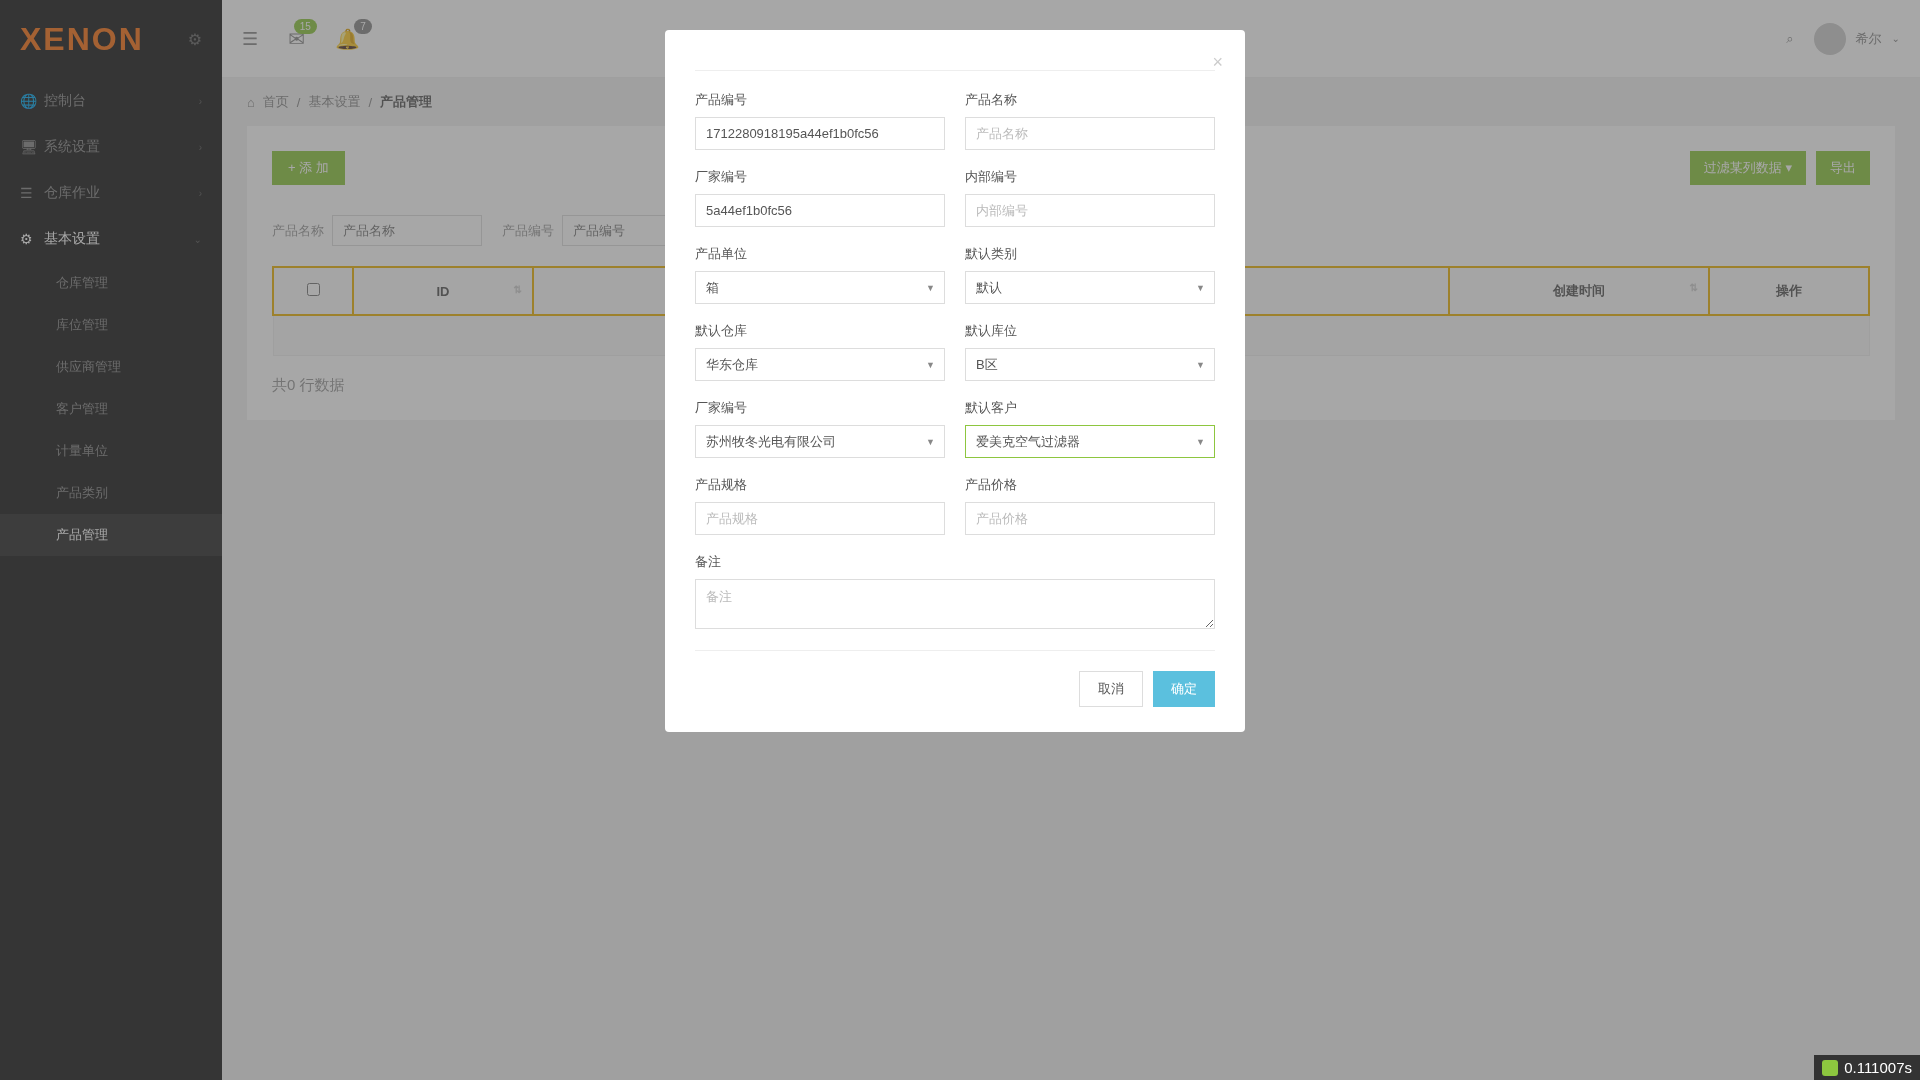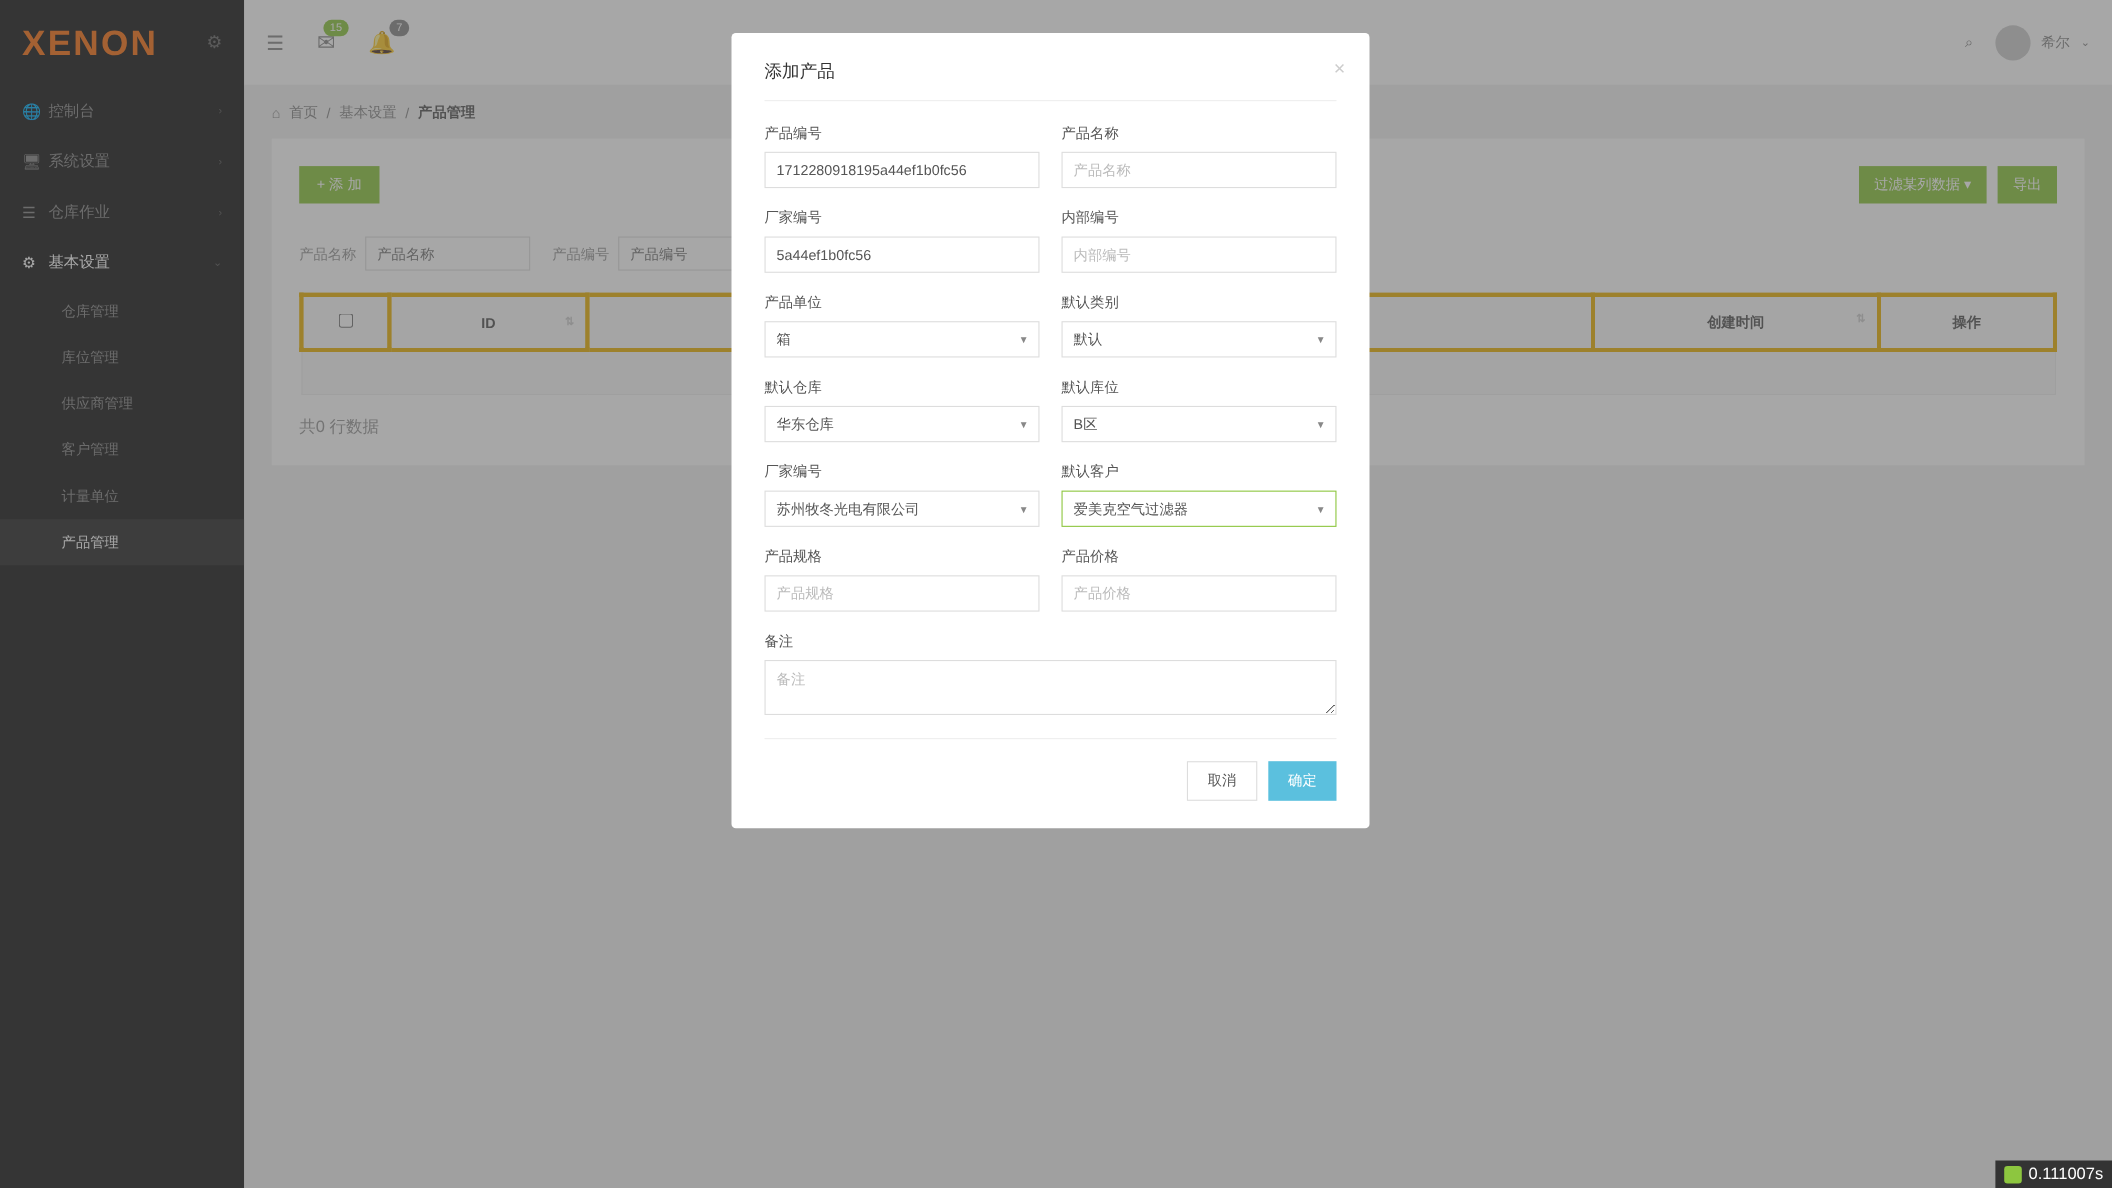--- a/index.html
+++ b/index.html
@@ -37,21 +37,21 @@
 .panel { background: #fff; margin: 0 25px 25px; padding: 25px; }
 .toolbar { display: flex; align-items: center; margin-bottom: 30px; }
 .btn-add { background: #8dc63f; color: #fff; border: none; padding: 8px 16px; cursor: pointer; font-size: 13px; }
 .toolbar-right { margin-left: auto; display: flex; gap: 10px; }
 .btn-green { background: #8dc63f; color: #fff; border: none; padding: 8px 14px; cursor: pointer; font-size: 13px; }
 .filters { display: flex; gap: 20px; margin-bottom: 20px; align-items: center; }
 .filter { display: flex; align-items: center; gap: 8px; }
 .filter label { color: #999; font-size: 13px; }
 .filter input { border: 1px solid #ddd; padding: 7px 10px; width: 150px; font-size: 13px; }
 .table { width: 100%; border-collapse: collapse; }
-.table th { background: #fafafa; border: 4px solid #eab308; padding: 14px; font-size: 13px; color: #555; font-weight: bold; text-align: center; position: relative; }
+.table th { background: #fafafa; border: 2px solid #eab308; padding: 14px; font-size: 13px; color: #555; font-weight: bold; text-align: center; position: relative; }
 .table td { border: 1px solid #eee; padding: 14px; text-align: center; }
 .sort-ico { color: #ccc; font-size: 10px; margin-left: 4px; position: absolute; right: 10px; }
 .empty-row td { background: #f9f9f9; height: 40px; }
 .footer-text { color: #999; font-size: 15px; margin-top: 20px; }
 
 
 .overlay { position: absolute; inset: 0; background: rgba(80,80,80,0.5); z-index: 100; }
 .modal { position: absolute; left: 665px; top: 30px; width: 580px; background: #fff; border-radius: 4px; z-index: 101; padding: 25px 30px; }
 .modal-title { font-size: 16px; color: #333; margin-bottom: 5px; }
 .modal-close { position: absolute; right: 22px; top: 22px; color: #ccc; font-size: 18px; cursor: pointer; }
@@ -101,20 +101,21 @@
   <div class="nav-item active">
     <span class="icon">⚙</span>
     <span>基本设置</span>
     <span class="chev">⌄</span>
   </div>
   <div class="sub-item">仓库管理</div>
   <div class="sub-item">库位管理</div>
   <div class="sub-item">供应商管理</div>
   <div class="sub-item">客户管理</div>
   <div class="sub-item">计量单位</div>
+  <div class="sub-item">产品类别</div>
   <div class="sub-item active">产品管理</div>
 </div>
 
 <div class="topbar">
   <span class="hamburger">☰</span>
   <span class="notif">✉<span class="badge">15</span></span>
   <span class="notif">🔔<span class="badge grey">7</span></span>
   <div class="topbar-right">
     <span class="search-ico">⌕</span>
     <div class="user">
@@ -170,21 +171,20 @@
           </tr>
       </tbody>
     </table>
     <div class="footer-text">共0 行数据</div>
   </div>
 </div>
 
 <div class="overlay"></div>
 
 <div class="modal">
-  <div class="modal-title">添加产品</div>
   <span class="modal-close">×</span>
   <hr>
   <div class="form-row">
     <div class="form-group">
       <label class="form-label">产品编号</label>
       <input class="form-control" value="1712280918195a44ef1b0fc56" style="">
     </div>
     <div class="form-group">
       <label class="form-label">产品名称</label>
       <input class="form-control" placeholder="产品名称" style="">

